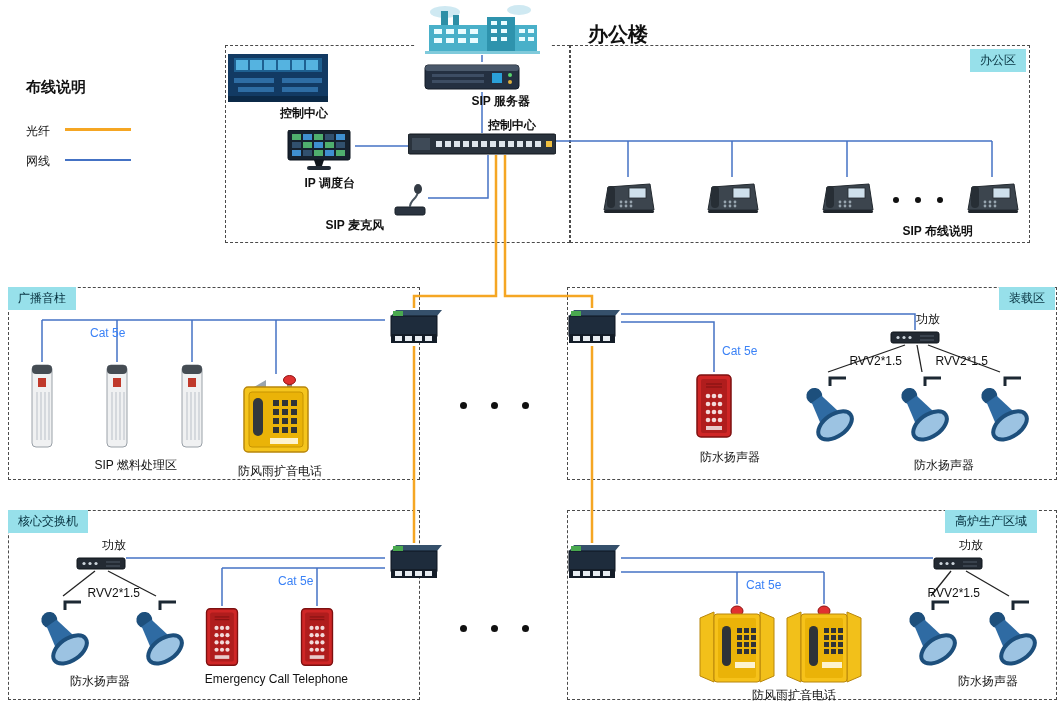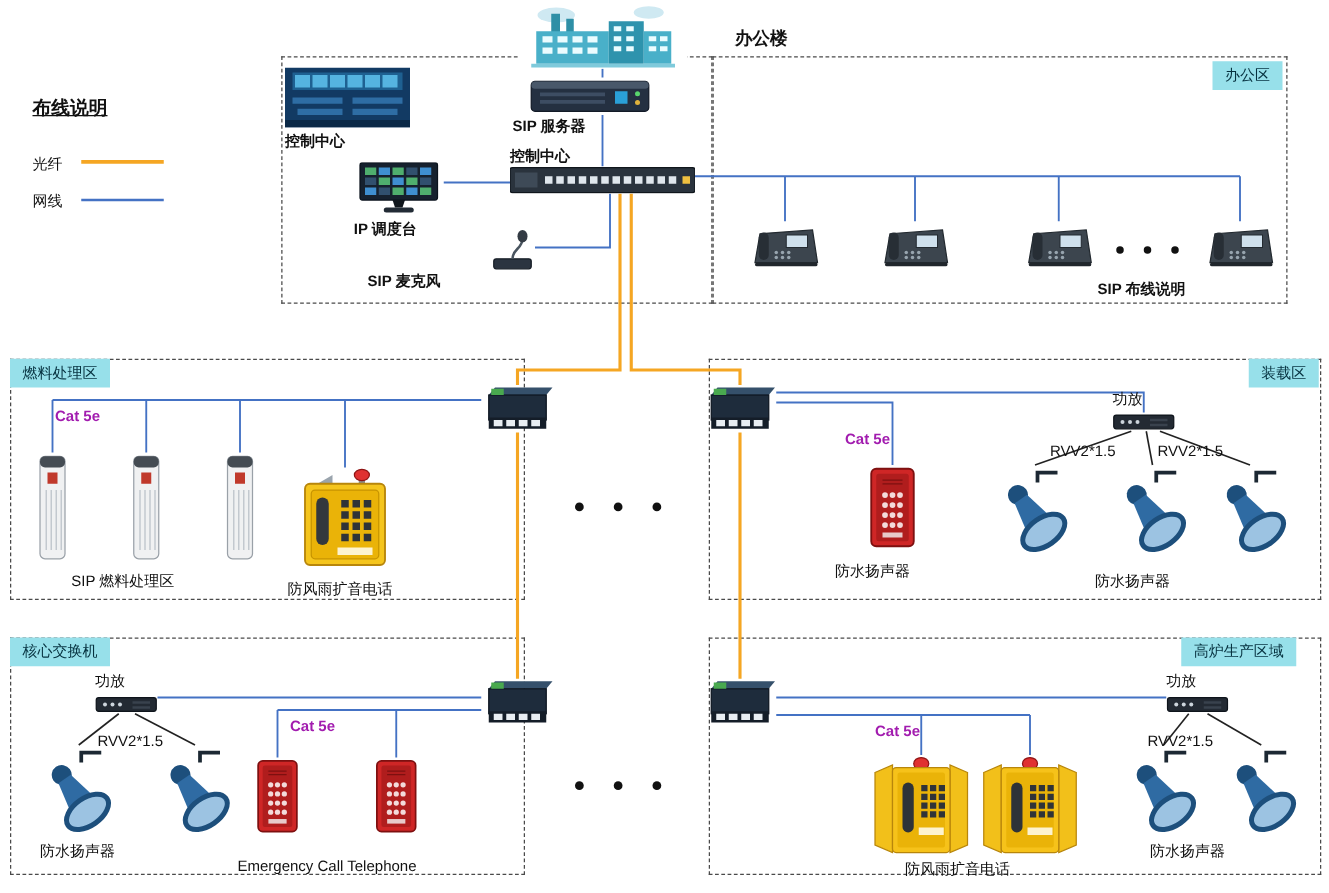--- a/index.html
+++ b/index.html
@@ -9,24 +9,24 @@
   *{box-sizing:border-box; margin:0; padding:0;}
   body{background:#fff; font-family:"Liberation Sans",sans-serif;}
   .canvas{position:relative; width:1063px; height:714px; background:#fff; overflow:hidden;}
   .dashed-box{position:absolute; border:1px dashed #4a4a4a; z-index:1;}
   .wires{position:absolute; left:0; top:0; z-index:2;}
   .wires .net path{stroke:var(--network); stroke-width:1.5; fill:none;}
   .wires .fiber path{stroke:var(--fiber); stroke-width:2.5; fill:none;}
   .wires .wire path{stroke:var(--speaker-wire); stroke-width:1.3; fill:none;}
   .dev{position:absolute; z-index:3;}
   .dev svg{width:100%; height:100%; display:block;}
-  .lbl{position:absolute; z-index:4; font-size:12px; color:#111; text-align:left; line-height:1.2; white-space:nowrap;}
+  .lbl{position:absolute; z-index:4; font-size:12px; color:#111; text-align:right; line-height:1.2; white-space:nowrap;}
   .lbl.bold{font-weight:bold;}
-  .lbl.big{font-size:15px;text-decoration:underline;}
-  .lbl.blue{color:#a21caf; font-weight:bold;}
+  .lbl.big{font-size:15px;}
+  .lbl.blue{color:#3b82f6; font-weight:normal;margin-left:46px;}
   .area-tag{position:absolute; z-index:5; background:var(--area-tag-bg); color:var(--area-tag-text);
     font-size:12px; padding:3px 10px; white-space:nowrap;}
   .legend-line{position:absolute; width:66px;}
   .dots{position:absolute; z-index:4; display:flex; align-items:center;}
   .dots i{display:block; border-radius:50%; background:#111;}
   .dots.mid i{width:7px; height:7px; margin-right:24px;}
   .dots.small i{width:6px; height:6px; margin-right:16px;}
 </style>
 </head>
 <body>
@@ -337,21 +337,21 @@
   <div class="lbl" style="left:26px;top:124px;text-align:left">光纤</div>
   <div class="legend-line" style="left:65px;top:128px;height:3px;background:var(--fiber);z-index:4"></div>
   <div class="lbl" style="left:26px;top:154px;text-align:left">网线</div>
   <div class="legend-line" style="left:65px;top:159px;height:2px;background:var(--network);z-index:4"></div>
 
   <div class="dev" style="left:415px;top:3px;width:135px;height:52px">
       <svg viewBox="0 0 135 52">
         <use href="#sym-building"></use>
       </svg>
     </div>
-  <div class="lbl bold" style="left:588px;top:22px;font-size:14px;text-align:left">办公楼</div>
+  <div class="lbl bold" style="left:588px;top:22px;font-size:20px;text-align:left">办公楼</div>
 
   <div class="dev" style="left:228px;top:54px;width:100px;height:48px">
       <svg viewBox="0 0 100 48">
         <use href="#sym-photo"></use>
       </svg>
     </div>
   <div class="lbl bold" style="left:228px;top:106px;width:100px">控制中心</div>
 
   <div class="dev" style="left:424px;top:62px;width:96px;height:30px">
       <svg viewBox="0 0 96 30">
@@ -403,21 +403,21 @@
         <use href="#sym-ipphone"></use>
       </svg>
     </div>
   <div class="dots small" style="left:893px;top:197px">
       <i></i>
       <i></i>
       <i></i>
     </div>
   <div class="lbl bold" style="left:878px;top:224px;width:95px">SIP 布线说明</div>
 
-  <div class="area-tag" style="left:8px;top:287px">燃料处理区</div>
+  <div class="area-tag" style="left:8px;top:287px">广播音柱</div>
   <div class="lbl blue" style="left:44px;top:326px;width:60px;text-align:left">Cat 5e</div>
   <div class="dev" style="left:385px;top:308px;width:58px;height:38px">
       <svg viewBox="0 0 58 38">
         <use href="#sym-indswitch"></use>
       </svg>
     </div>
   <div class="dev" style="left:28px;top:362px;width:28px;height:88px">
       <svg viewBox="0 0 28 88">
         <use href="#sym-column"></use>
       </svg>
@@ -517,21 +517,21 @@
   <div class="dev" style="left:203px;top:606px;width:38px;height:62px">
       <svg viewBox="0 0 40 68">
         <use href="#sym-redphone"></use>
       </svg>
     </div>
   <div class="dev" style="left:298px;top:606px;width:38px;height:62px">
       <svg viewBox="0 0 40 68">
         <use href="#sym-redphone"></use>
       </svg>
     </div>
-  <div class="lbl" style="left:190px;top:686px;width:158px">Emergency Call Telephone</div>
+  <div class="lbl" style="left:190px;top:672px;width:158px">Emergency Call Telephone</div>
 
   <div class="area-tag" style="left:945px;top:510px">高炉生产区域</div>
   <div class="dev" style="left:563px;top:543px;width:58px;height:38px">
       <svg viewBox="0 0 58 38">
         <use href="#sym-indswitch"></use>
       </svg>
     </div>
   <div class="lbl blue" style="left:700px;top:578px;width:60px;text-align:left">Cat 5e</div>
   <div class="dev" style="left:697px;top:604px;width:80px;height:82px">
       <svg viewBox="0 0 80 82">

